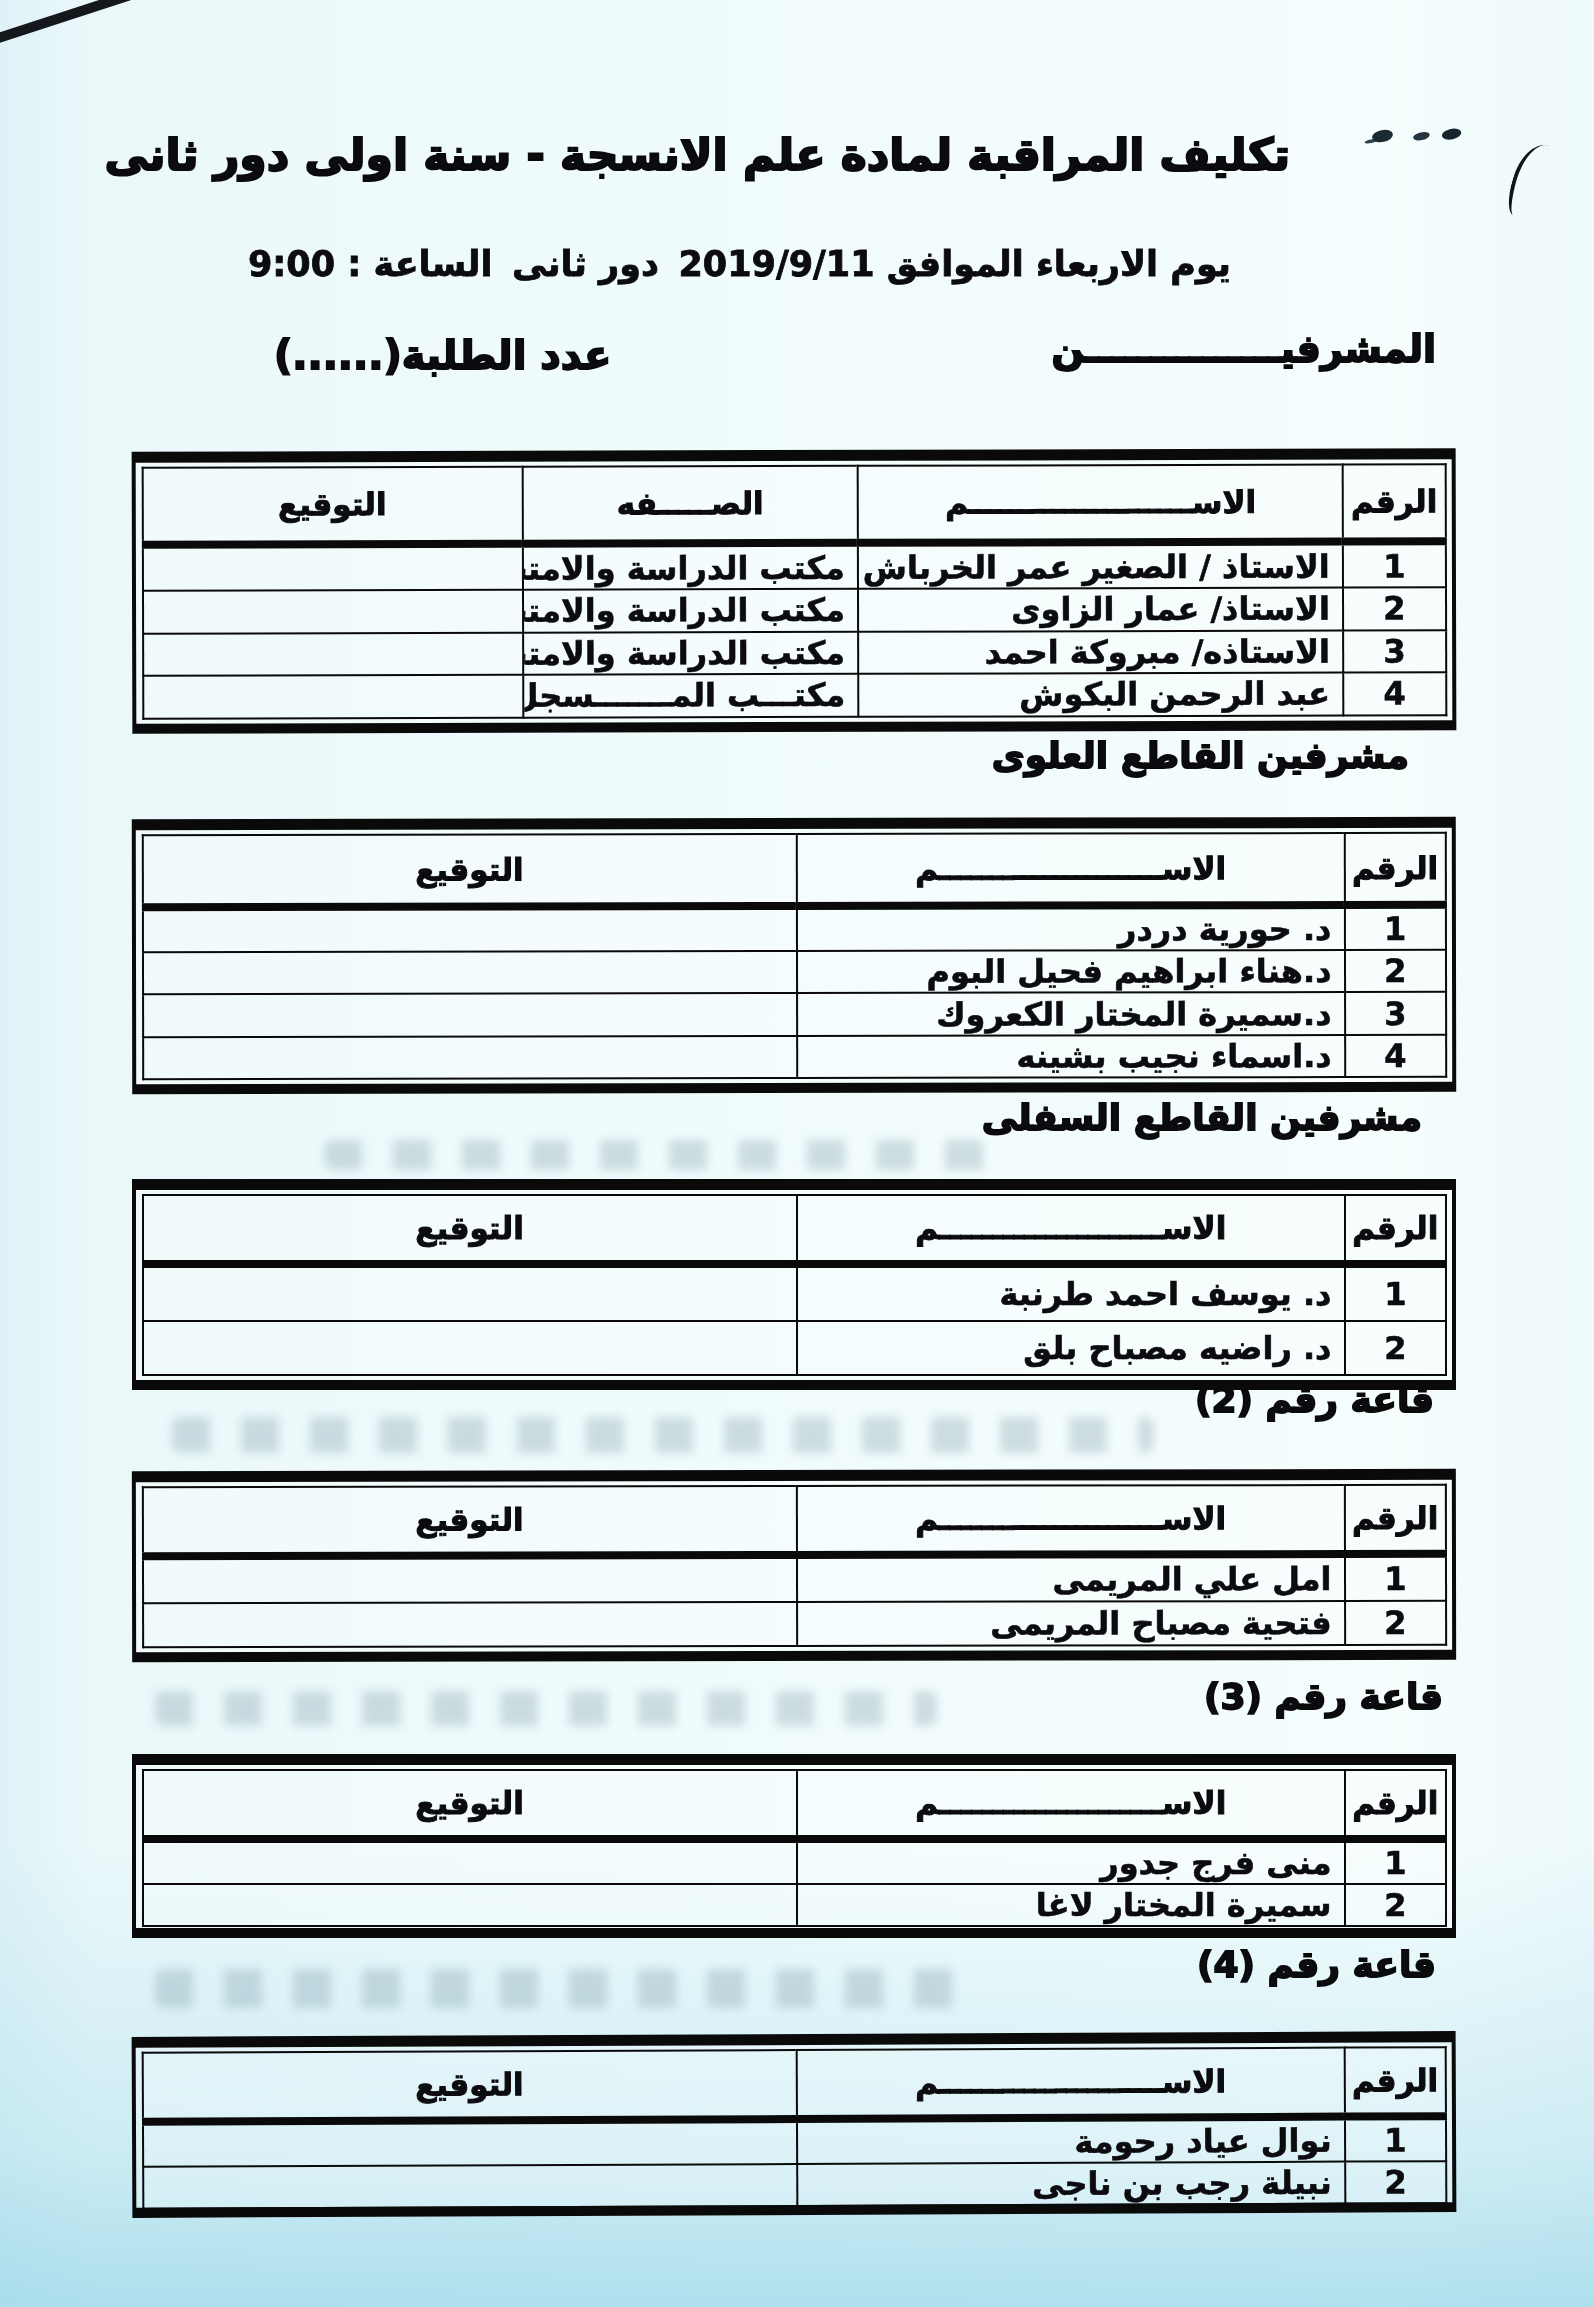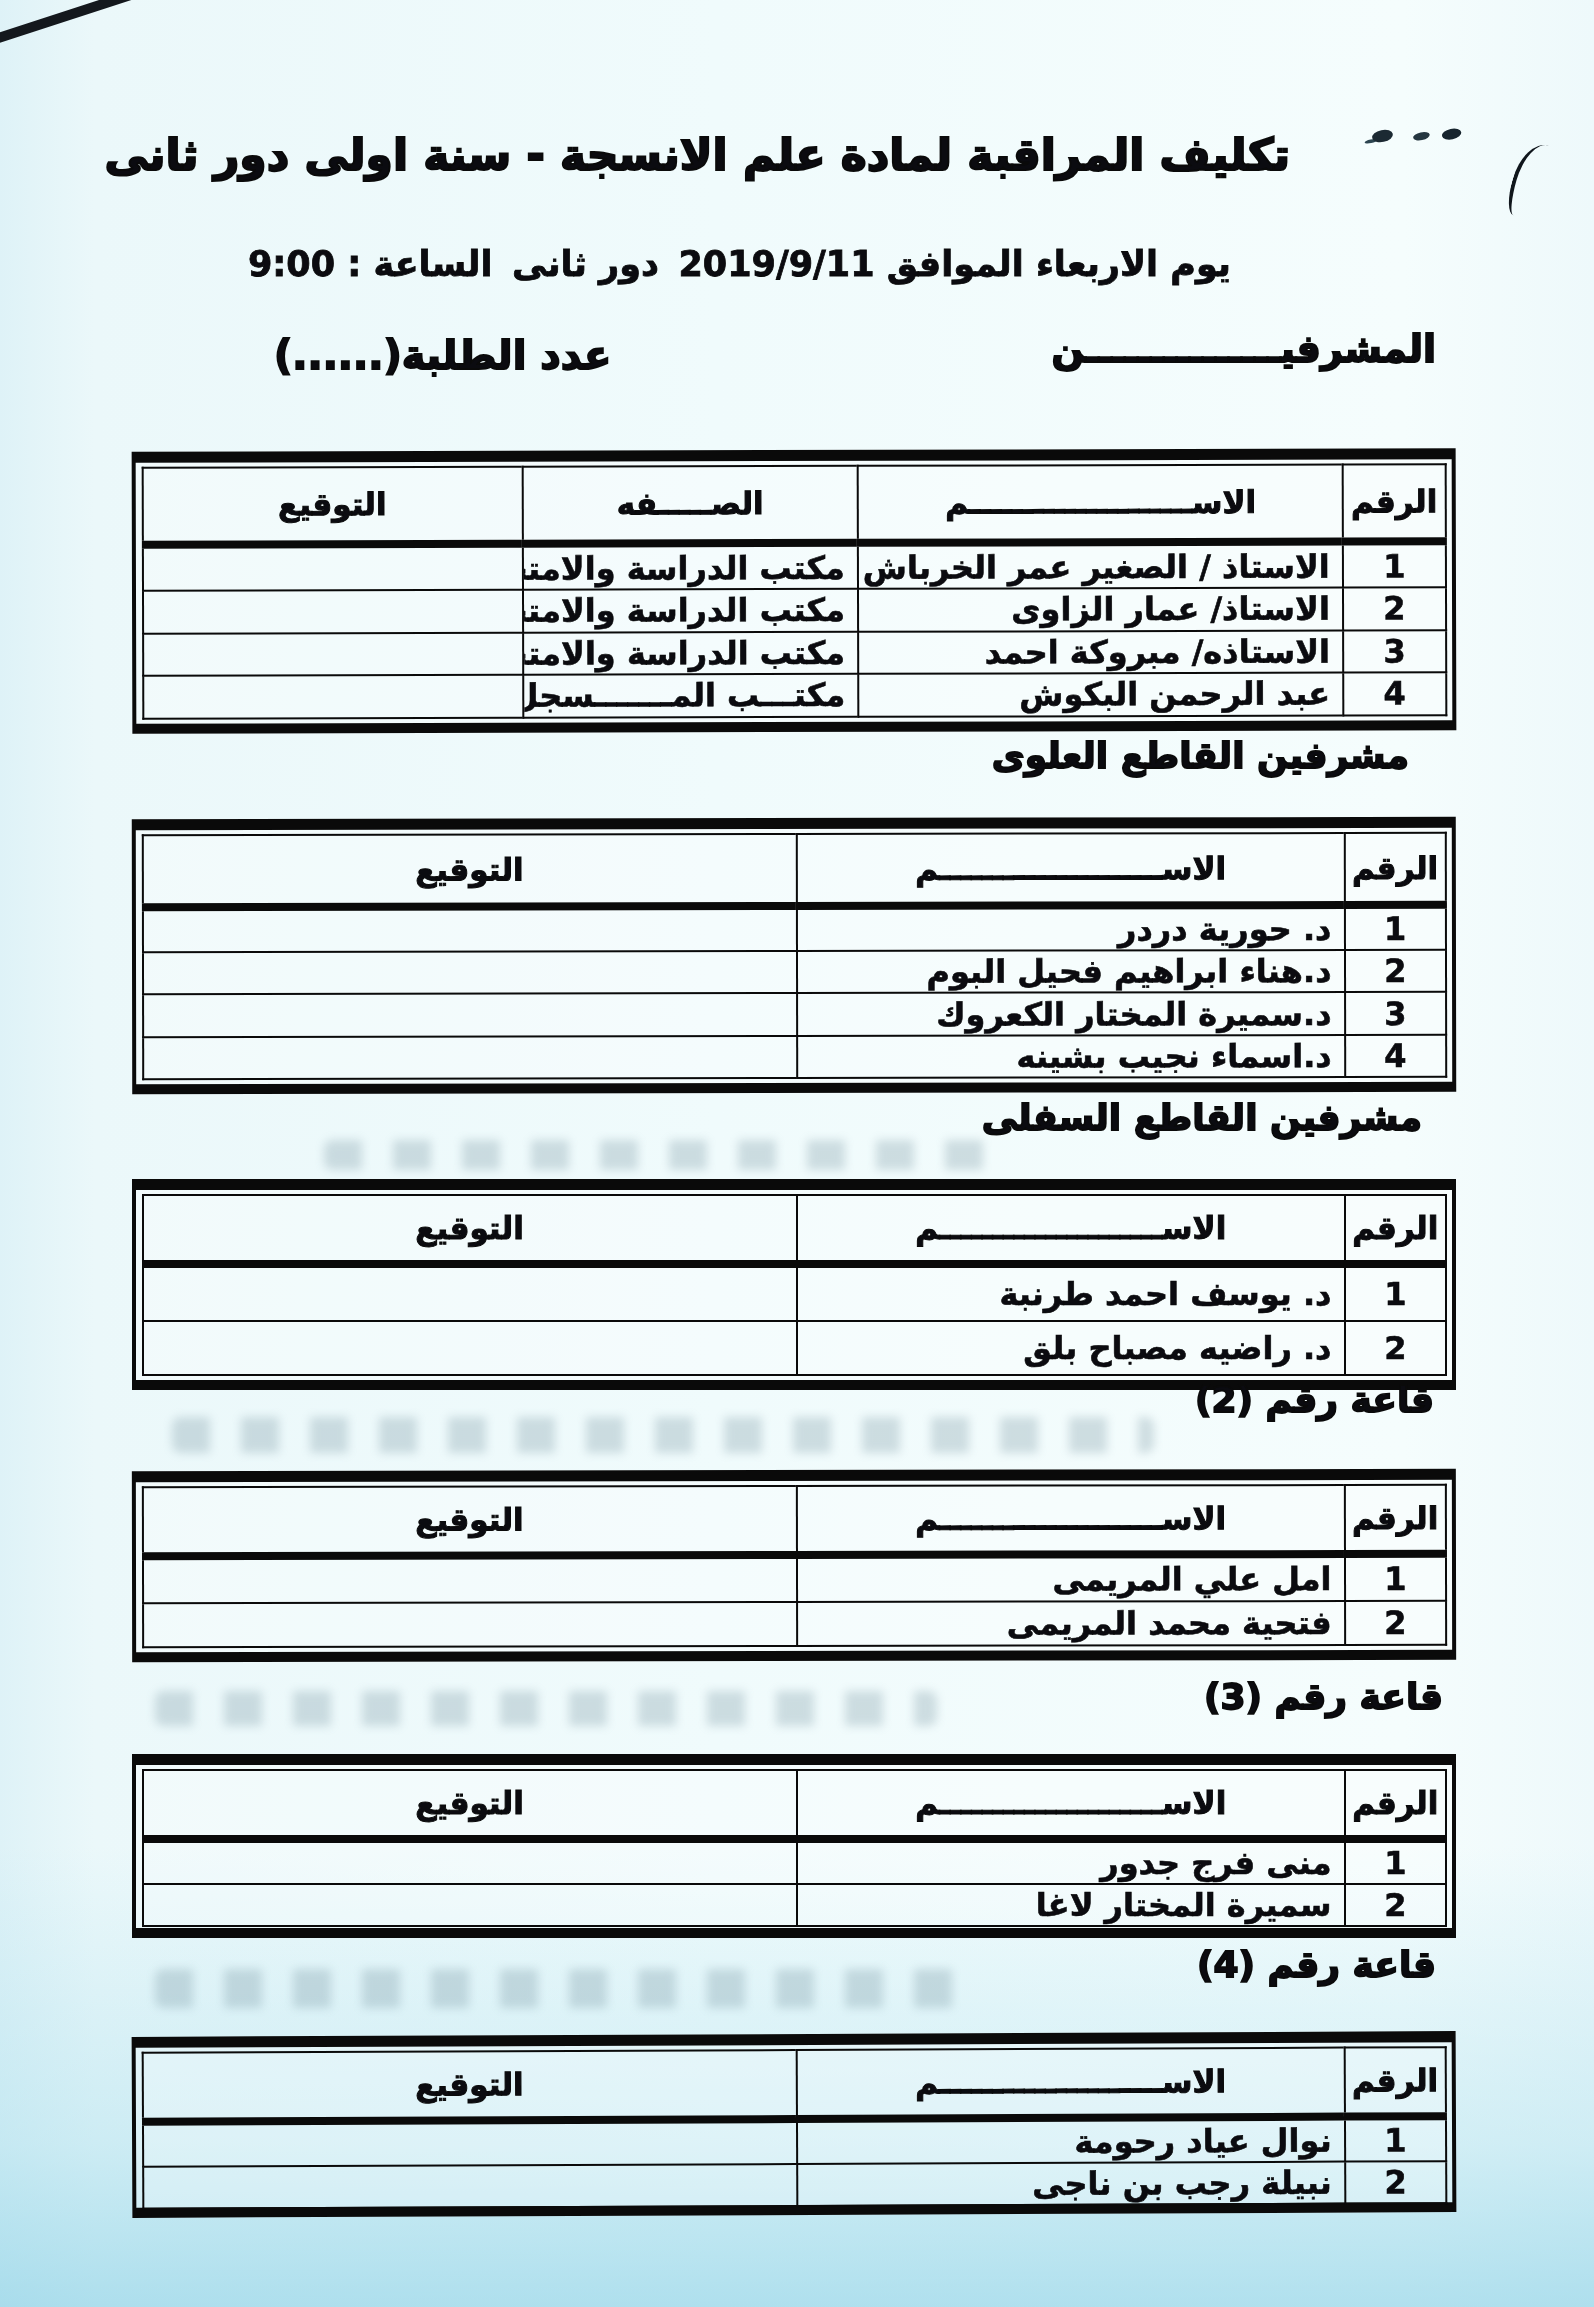--- a/index.html
+++ b/index.html
@@ -201,21 +201,21 @@
         </tr>
       </thead>
       <tbody>
         <tr>
           <td class="num">1</td>
           <td class="name">امل علي المريمى</td>
           <td class="sig"></td>
         </tr>
         <tr>
           <td class="num">2</td>
-          <td class="name">فتحية محمد المريمى</td>
+          <td class="name">فتحية مصباح المريمى</td>
           <td class="sig"></td>
         </tr>
       </tbody>
     </table>
   </div>
 
   <div class="sec-title sec3">قاعة رقم (3)</div>
   <div class="tw t5">
     <table>
       <thead>

